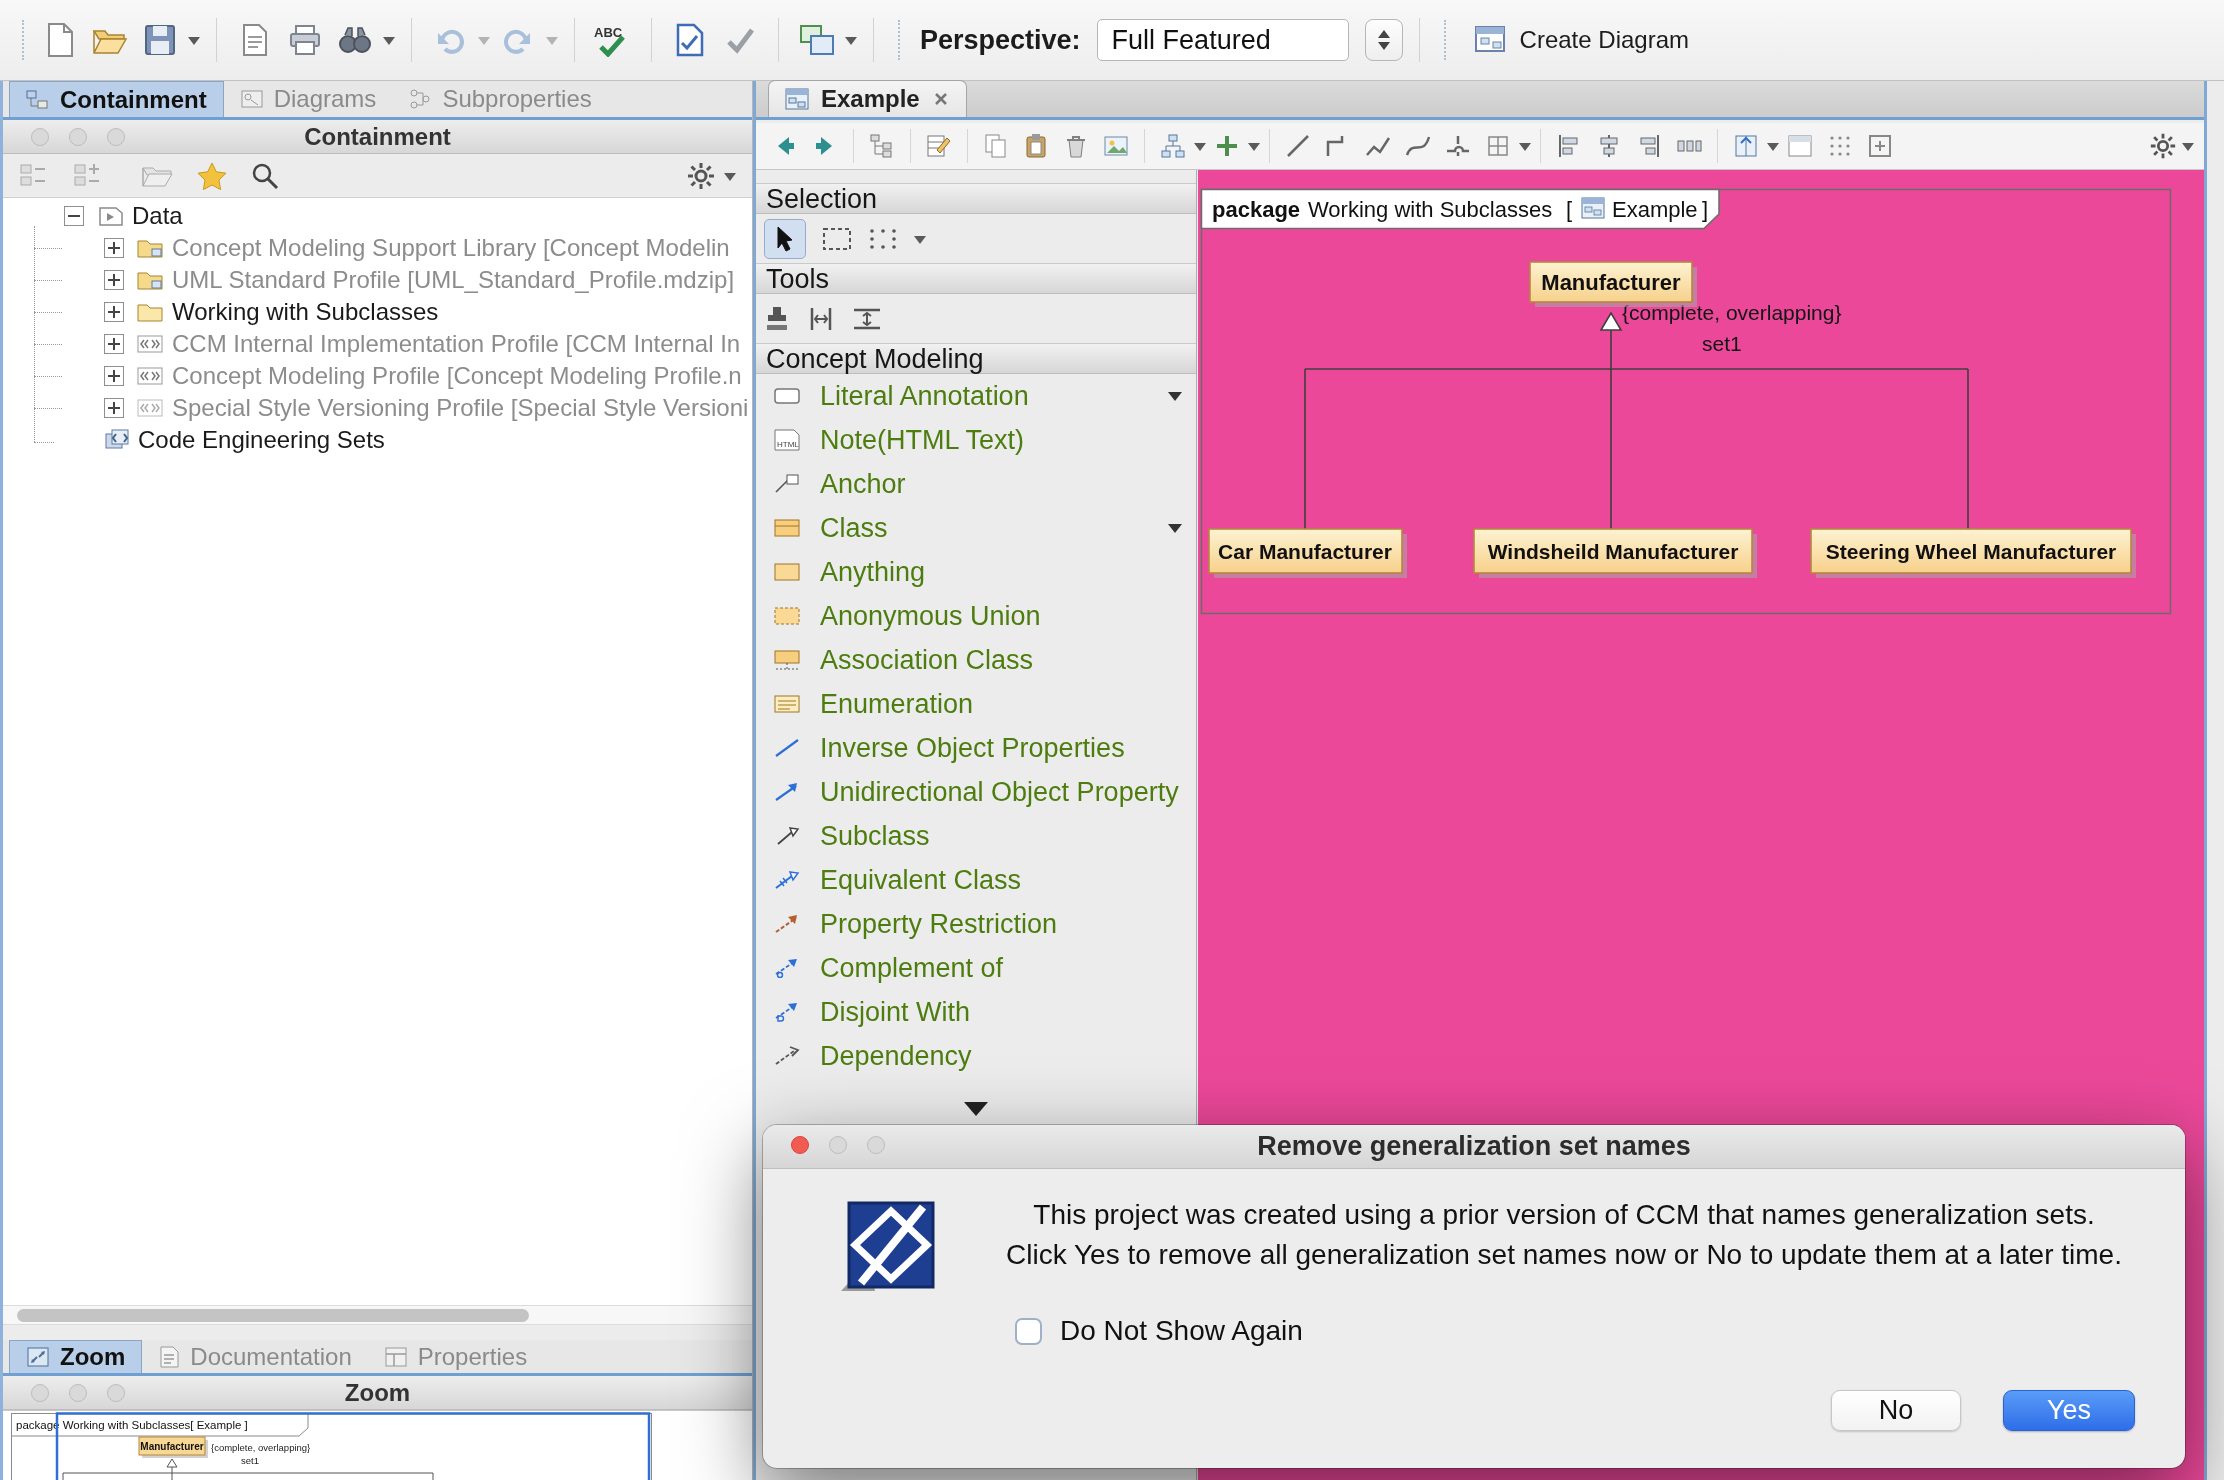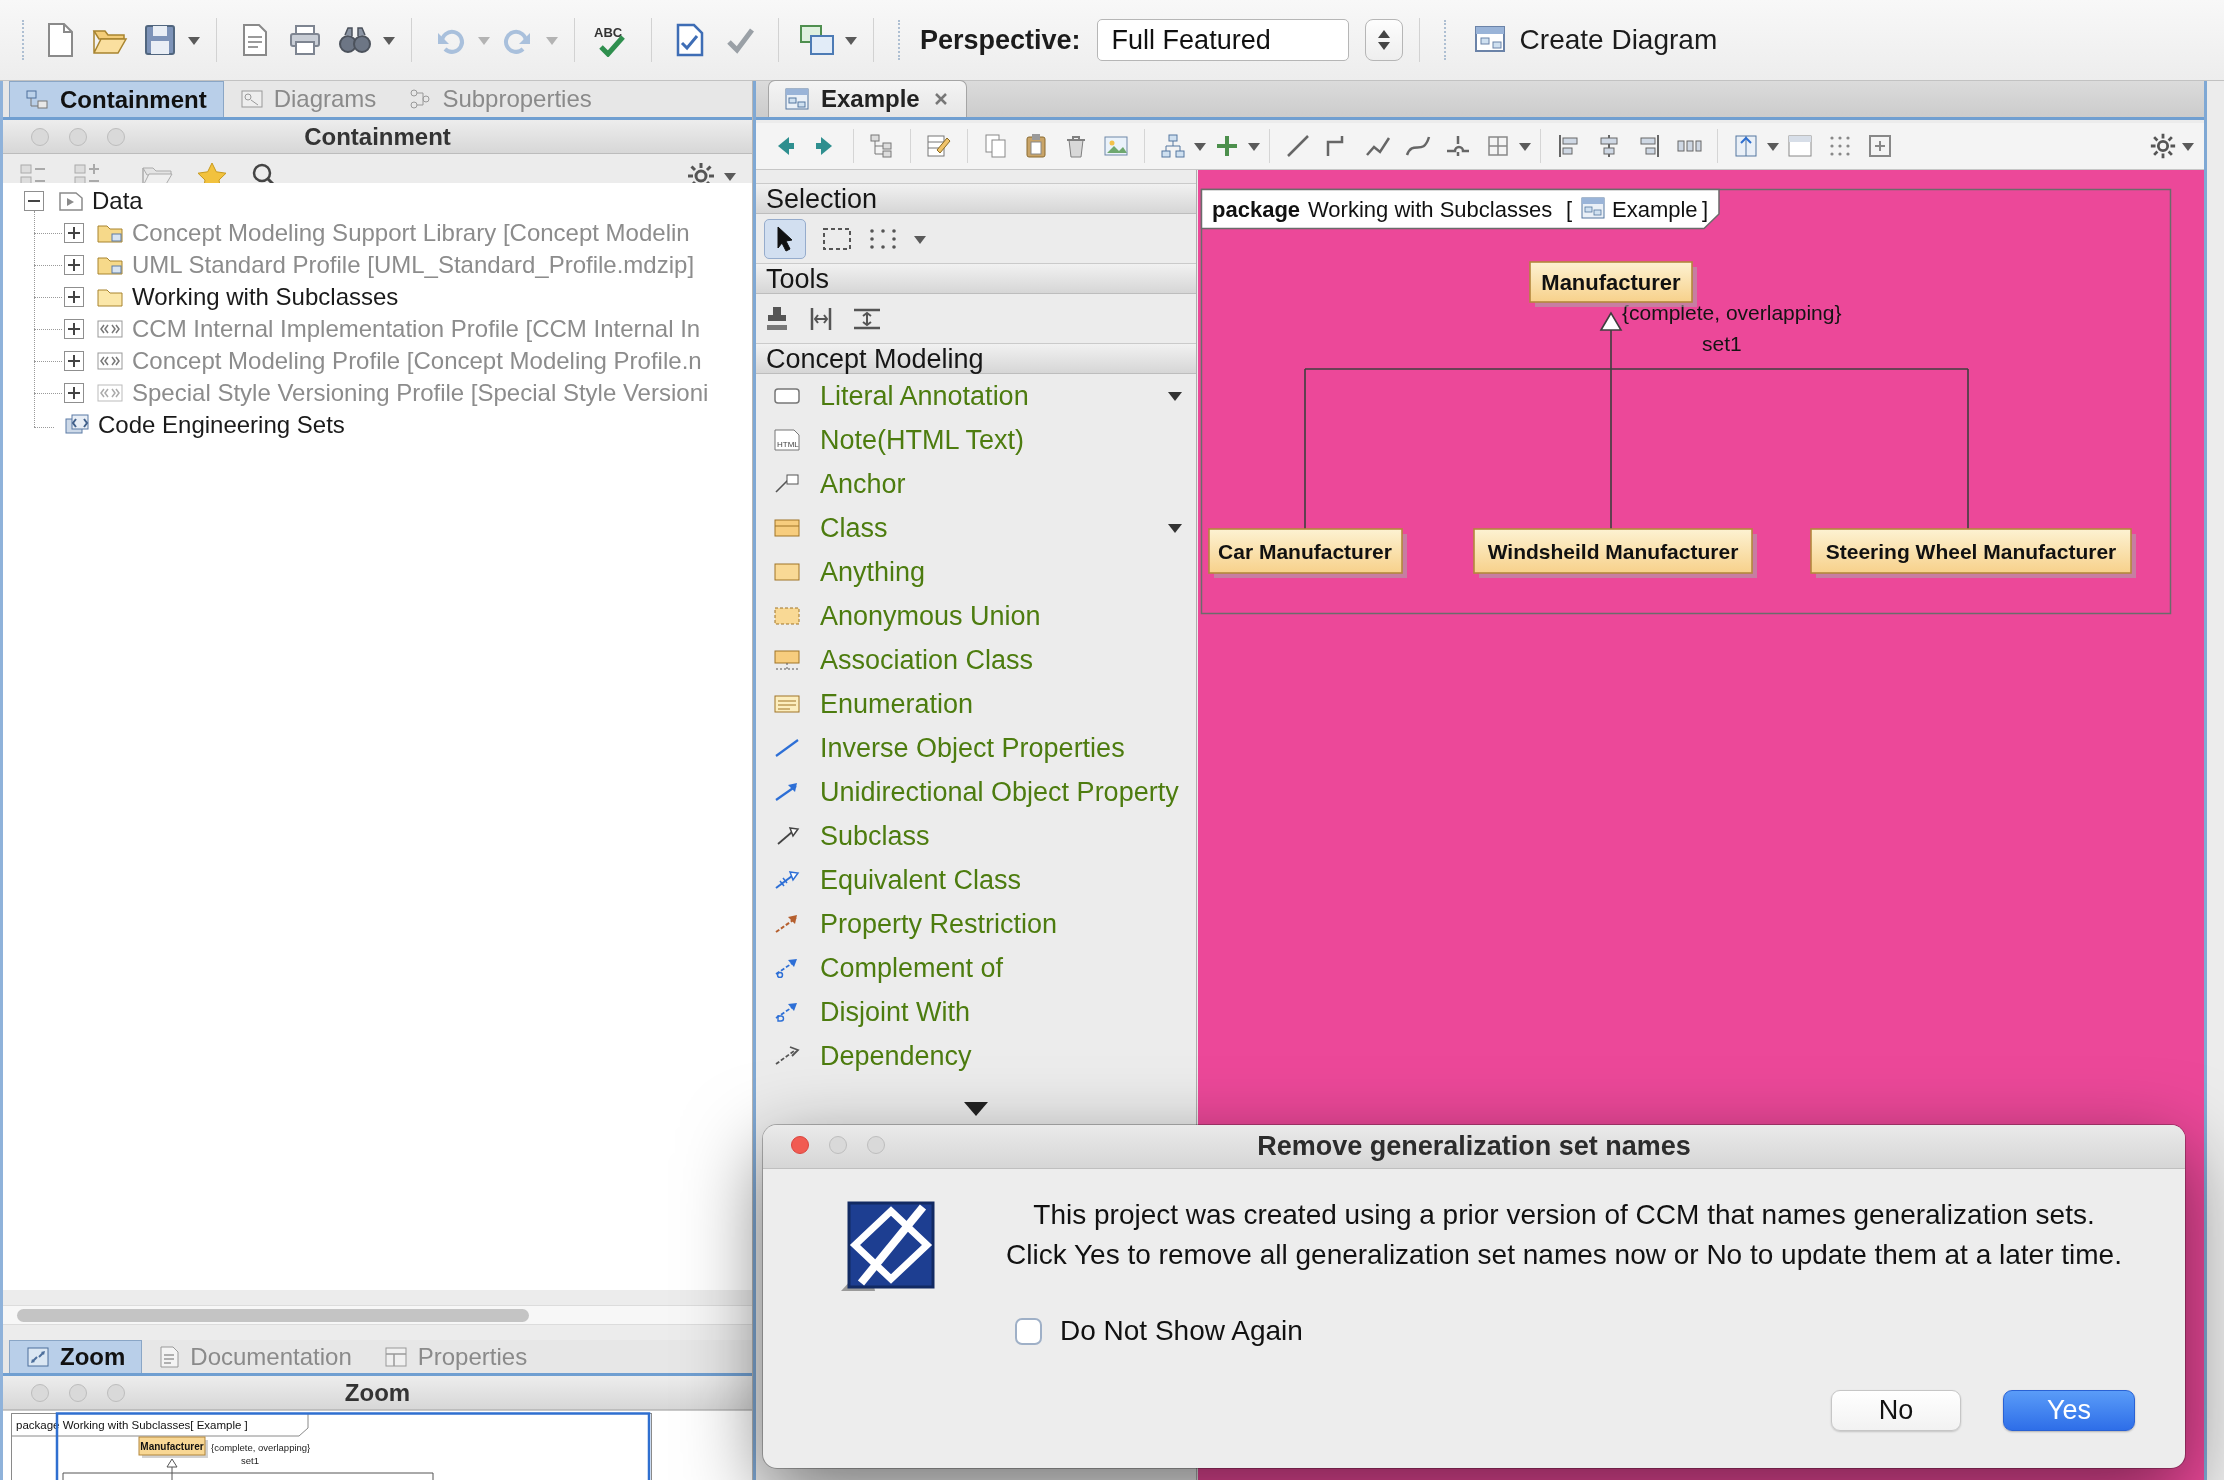--- a/index.html
+++ b/index.html
@@ -24,21 +24,21 @@
   .combo {
     width:252px; height:42px; background:#fff; border:1px solid #b6b6b6; border-radius:5px;
     display:flex; align-items:center; padding:0 14px; font-size:27px; color:#111;
   }
   .stepper {
     width:38px; height:42px; margin-left:10px; border:1px solid #b6b6b6; border-radius:8px;
     background:linear-gradient(#fdfdfd,#eee); display:flex; flex-direction:column; align-items:center; justify-content:center; gap:4px;
   }
   .stepper .up { width:0;height:0;border:6px solid transparent;border-bottom:8px solid #444; }
   .stepper .dn { width:0;height:0;border:6px solid transparent;border-top:8px solid #444; }
-  .create-diagram { display:flex; align-items:center; gap:12px; margin-left:14px; font-size:28px; color:#1c1c1c; }
+  .create-diagram { display:flex; align-items:center; gap:12px; margin-left:14px; font-size:24px; color:#1c1c1c; }
   
   .left-dock {
     position:absolute; left:0; top:81px; width:753px; height:1399px;
     background:#ececec; border-right:1px solid #b5b5b5; border-left:3px solid #8fb2da;
   }
   .dock-tabs {
     position:absolute; left:0; width:100%; height:39px; background:#e7e7e7;
     border-bottom:3px solid #709fd1; display:flex; align-items:stretch; padding-left:6px; font-size:24px;
   }
   .dock-tab { display:flex; align-items:center; gap:10px; padding:0 16px; color:#8a8a8a; }
@@ -48,21 +48,21 @@
     background:linear-gradient(#ededed,#d7d7d7); border-bottom:1px solid #bcbcbc;
     text-align:center; font-size:24px; font-weight:700; color:#333; line-height:34px;
   }
   .traffic { position:absolute; left:28px; top:8px; display:flex; gap:20px; }
   .traffic i { width:18px; height:18px; border-radius:50%; background:#d9d9d9; border:1px solid #bdbdbd; display:block; }
   .panel-toolbar {
     position:absolute; left:0; top:73px; width:100%; height:44px; display:flex; align-items:center;
     padding:0 16px; gap:24px; border-bottom:1px solid #cfcfcf; background:#ececec;
   }
   .ptool-right { margin-left:auto; display:flex; align-items:center; gap:8px; }
-  .tree-area { position:absolute; left:0; top:102px; width:100%; height:1107px; background:#fff; overflow:hidden; }
+  .tree-area { position:absolute; left:0; top:117px; width:100%; height:1107px; background:#fff; overflow:hidden;padding-left:40px; }
   .trow { position:relative; height:32px; display:flex; align-items:center; font-size:24px; white-space:nowrap; overflow:hidden; }
   .trow .tlabel { margin-left:8px; }
   .trow .gray { color:#8c8c8c; }
   .expbox { position:relative; width:20px; height:20px; border:1px solid #8f8f8f; background:#fff; flex:none; }
   .expbox::before { content:""; position:absolute; left:3px; top:8px; width:12px; height:2px; background:#444; }
   .expbox.plus::after { content:""; position:absolute; left:8px; top:3px; width:2px; height:12px; background:#444; }
   .guide { position:absolute; border-color:#9a9a9a; }
   .hscroll { position:absolute; left:0; top:1224px; width:100%; height:20px; background:#f7f7f7; border-top:1px solid #dcdcdc; border-bottom:1px solid #dcdcdc; }
   .hthumb { position:absolute; left:14px; top:3px; width:512px; height:13px; border-radius:7px; background:#c4c4c4; }
   .zoom-titlebar { top:1295px; }

